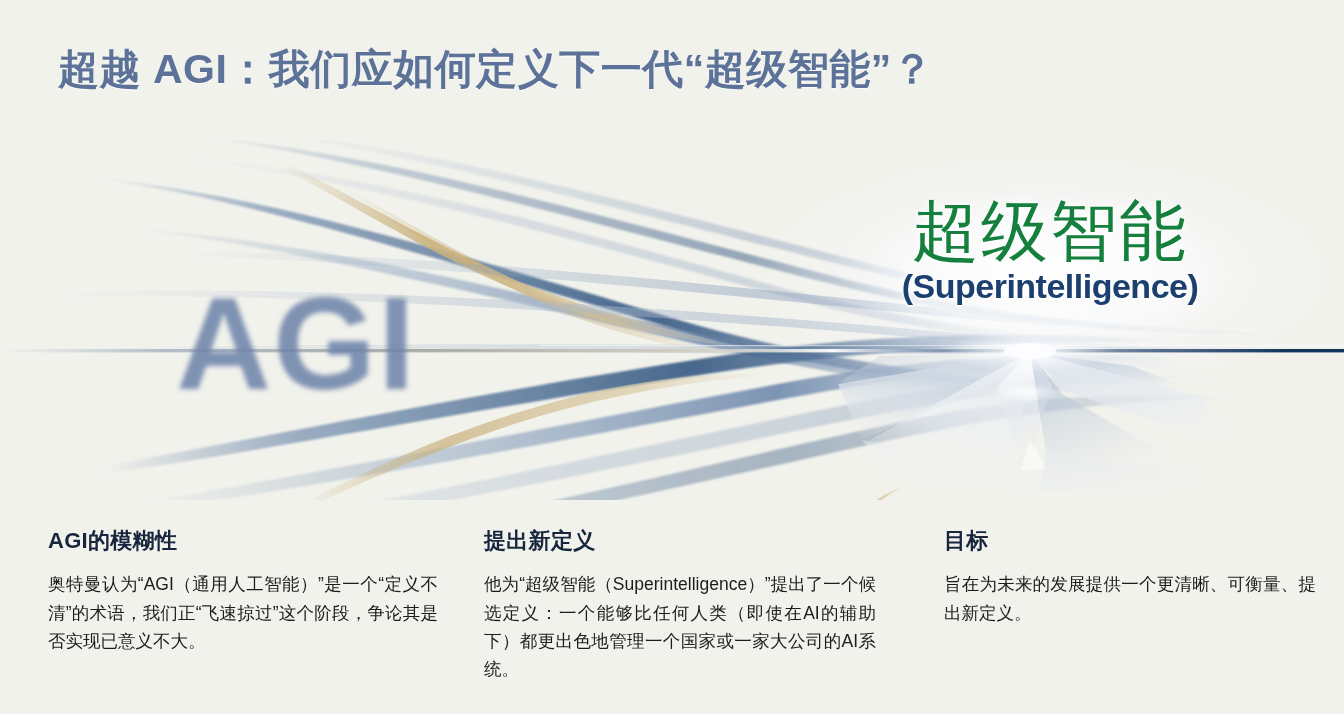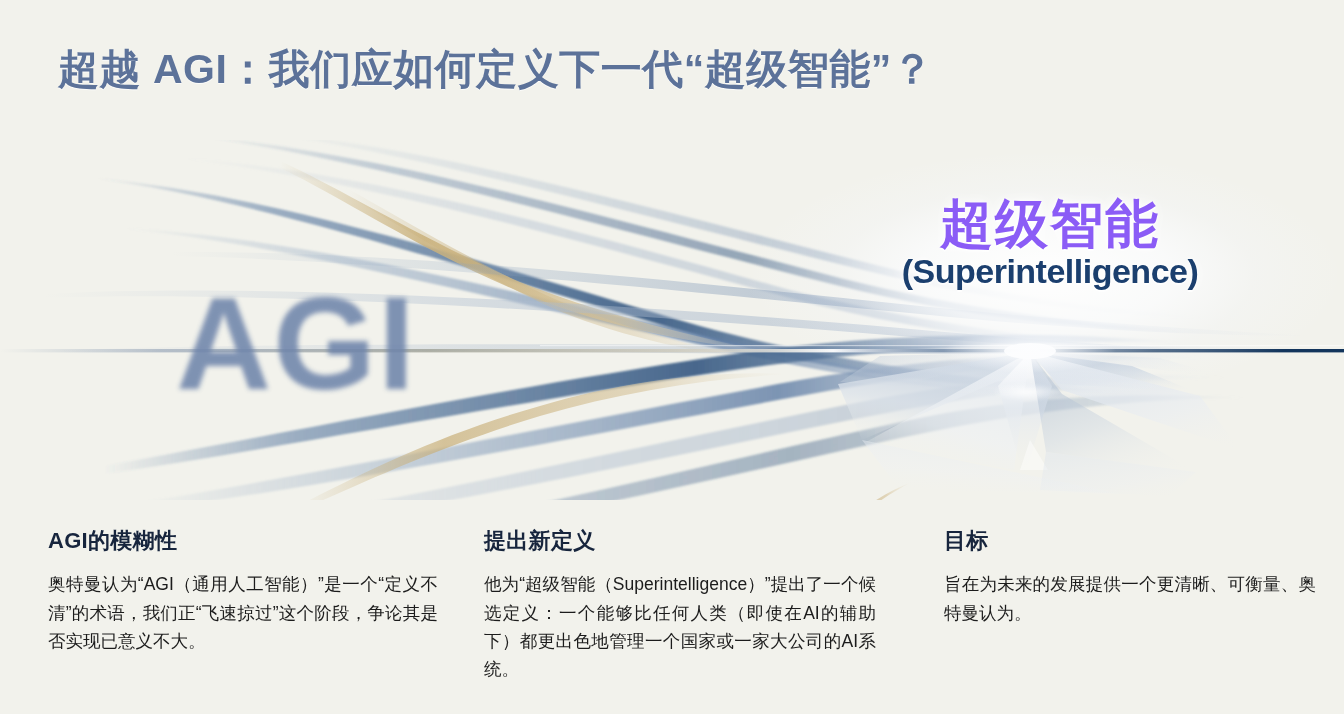--- a/index.html
+++ b/index.html
@@ -79,23 +79,23 @@
   
   #super-block {
     position: absolute;
     left: 760px;
     top: 195px;
     width: 580px;
     text-align: center;
     pointer-events: none;
   }
   #super-cn {
-    font-size: 53px;
-    font-weight: bold;
-    color: #8b5cf6;
+    font-size: 67px;
+    font-weight: normal;
+    color: #15803d;
     letter-spacing: 2px;
     line-height: 1.08;
     text-shadow: 0 0 14px rgba(255,255,255,0.95),
                  0 0 4px rgba(255,255,255,0.9),
                  0 2px 1px rgba(255,255,255,0.8);
   }
   #super-en {
     margin-top: 2px;
     font-size: 34px;
     font-weight: bold;
@@ -313,17 +313,17 @@
       <div class="col-body">他为“超级智能（Superintelligence）”提出了一个候选定义：一个能够比任何人类（即使在AI的辅助下）都更出色地管理一个国家或一家大公司的AI系统。</div>
     </div>
 
     <div class="column col-1">
       <div class="col-heading">AGI的模糊性</div>
       <div class="col-body">奥特曼认为“AGI（通用人工智能）”是一个“定义不清”的术语，我们正“飞速掠过”这个阶段，争论其是否实现已意义不大。</div>
     </div>
 
     <div class="column col-3">
       <div class="col-heading">目标</div>
-      <div class="col-body">旨在为未来的发展提供一个更清晰、可衡量、奥特曼认为。</div>
+      <div class="col-body">旨在为未来的发展提供一个更清晰、可衡量、提出新定义。</div>
     </div>
 
   </div>
 </div>
 
 </body></html>

